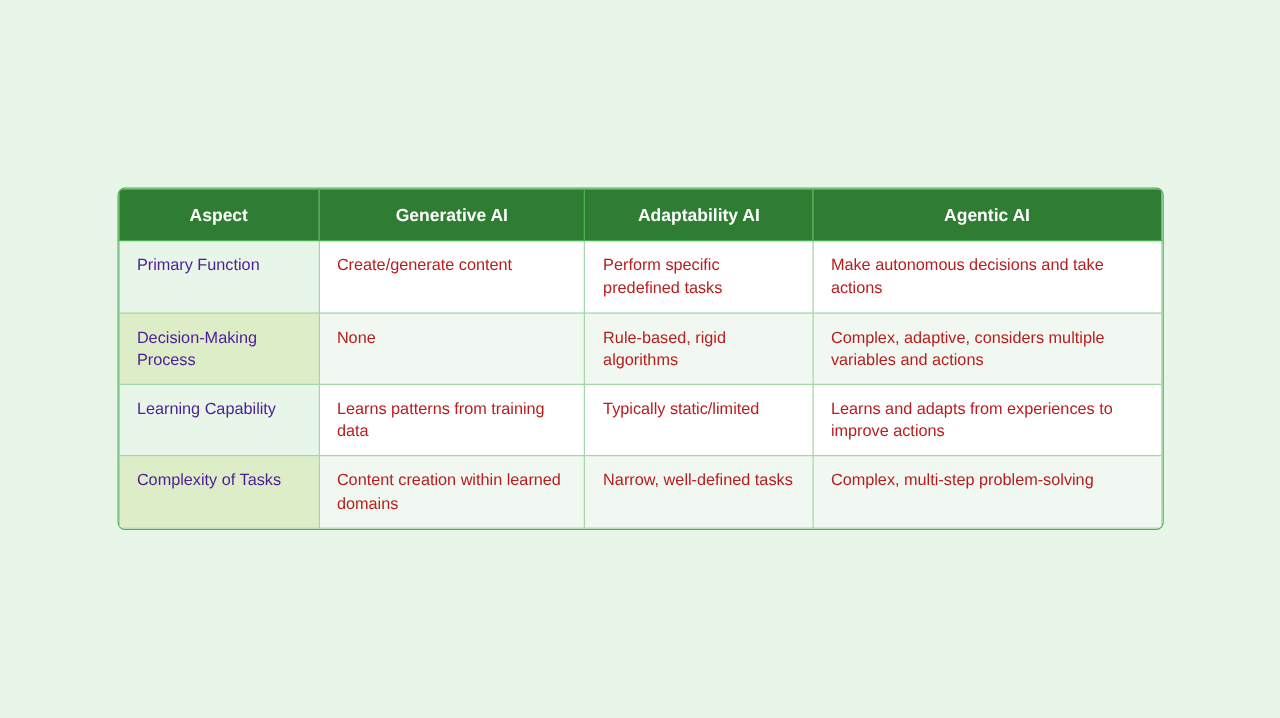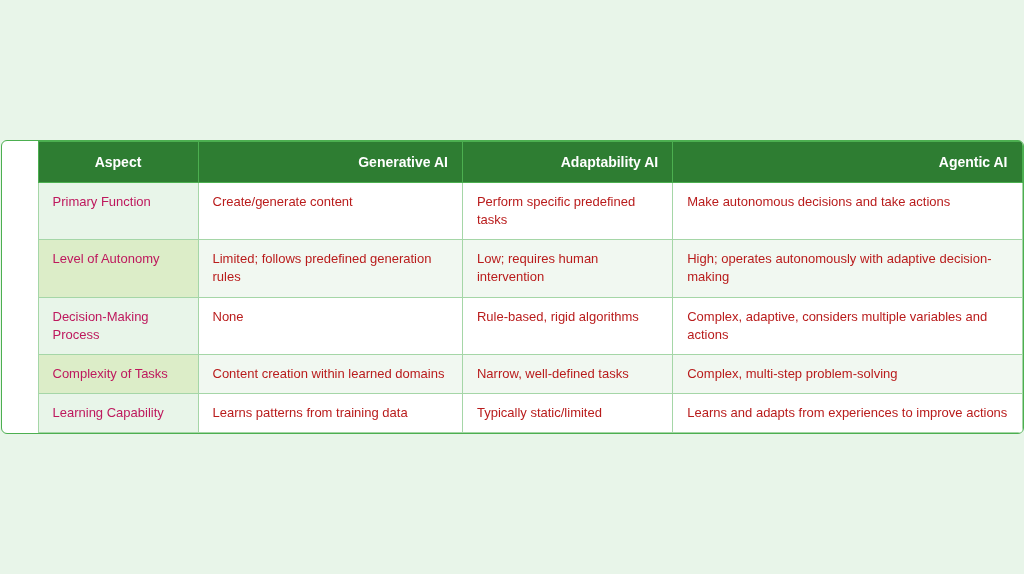--- a/index.html
+++ b/index.html
@@ -17,36 +17,35 @@
       width: 1024px;
       font-family: Arial, sans-serif;
       font-size: 13px;
     }
 
     .table-wrapper {
       background: white;
       border: 1.5px solid #4caf50;
       border-radius: 6px;
       overflow: hidden;
-      width: 1023px;
+      width: 837px;
       margin: 20px auto;
-      padding-left: 36px;
     }
 
     table {
       width: 100%;
       border-collapse: collapse;
     }
 
     thead tr th {
       background-color: #2e7d32;
       color: white;
       font-weight: bold;
       padding: 12px 14px;
-      text-align: right;
+      text-align: center;
       border: 1px solid #4caf50;
       font-size: 14px;
     }
 
     thead tr th:first-child {
       text-align: center;
     }
 
     tbody tr td {
       padding: 10px 14px;
@@ -59,21 +58,21 @@
     tbody tr:nth-child(odd) {
       background-color: #ffffff;
     }
 
     tbody tr:nth-child(even) {
       background-color: #f1f8f1;
     }
 
     tbody tr td:first-child {
       font-weight: 500;
-      color: #be185d;
+      color: #4c1d95;
       background-color: #e8f5e9;
       width: 160px;
     }
 
     tbody tr:nth-child(even) td:first-child {
       background-color: #dcedc8;
     }
   </style>
 </head>
 <body>
@@ -89,38 +88,32 @@
       </tr>
     </thead>
     <tbody id="table-body">
     <tr>
           <td>Primary Function</td>
           <td>Create/generate content</td>
           <td>Perform specific predefined tasks</td>
           <td>Make autonomous decisions and take actions</td>
         </tr>
         <tr>
-          <td>Level of Autonomy</td>
-          <td>Limited; follows predefined generation rules</td>
-          <td>Low; requires human intervention</td>
-          <td>High; operates autonomously with adaptive decision-making</td>
-        </tr>
-        <tr>
           <td>Decision-Making Process</td>
           <td>None</td>
           <td>Rule-based, rigid algorithms</td>
           <td>Complex, adaptive, considers multiple variables and actions</td>
+        </tr>
+        <tr>
+          <td>Learning Capability</td>
+          <td>Learns patterns from training data</td>
+          <td>Typically static/limited</td>
+          <td>Learns and adapts from experiences to improve actions</td>
         </tr>
         <tr>
           <td>Complexity of Tasks</td>
           <td>Content creation within learned domains</td>
           <td>Narrow, well-defined tasks</td>
           <td>Complex, multi-step problem-solving</td>
         </tr>
-        <tr>
-          <td>Learning Capability</td>
-          <td>Learns patterns from training data</td>
-          <td>Typically static/limited</td>
-          <td>Learns and adapts from experiences to improve actions</td>
-        </tr>
       </tbody>
   </table>
 </div>
 
 </body></html>

